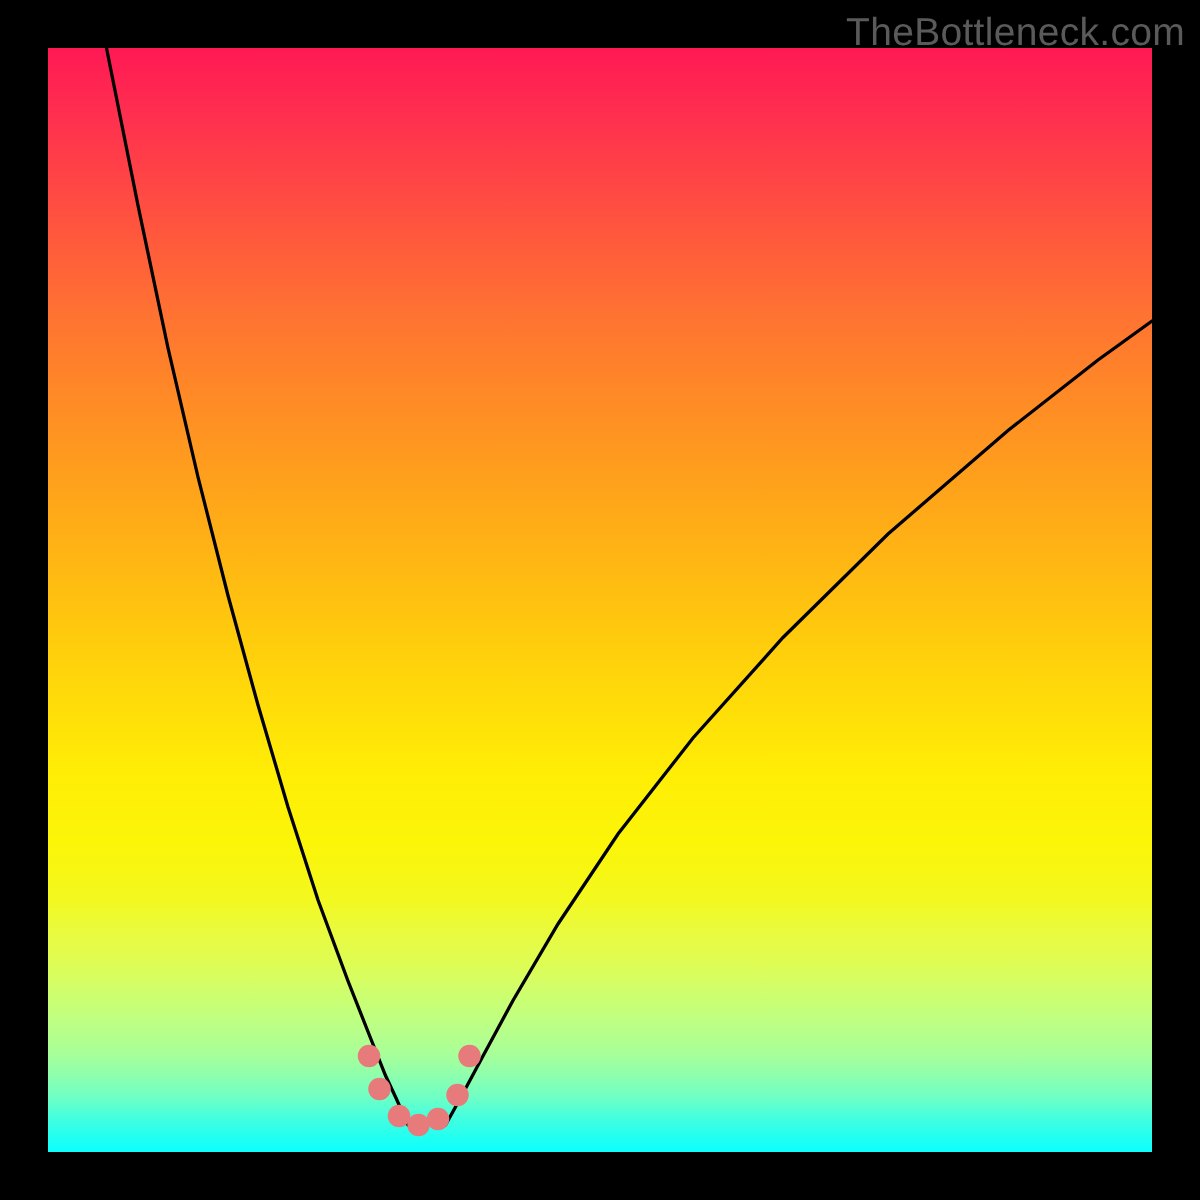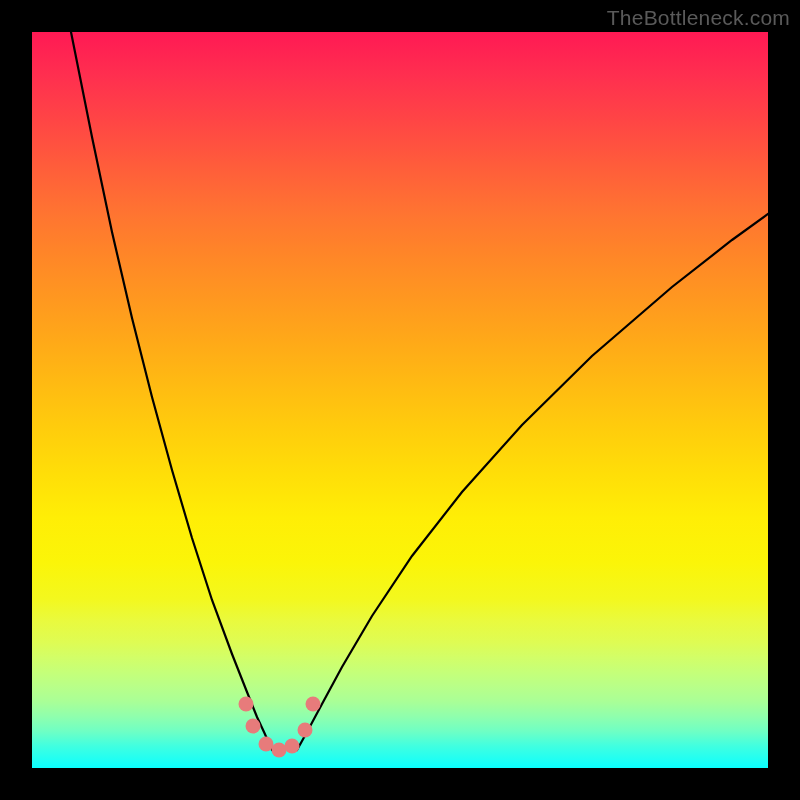--- a/index.html
+++ b/index.html
@@ -41,21 +41,21 @@
       #6fffc4 95%,
       #41ffe0 97%,
       #0bffff 100%
     );
   }
   .watermark {
     position: absolute;
     top: 6px;
     right: 10px;
     font-family: Arial, Helvetica, sans-serif;
-    font-size: 21px;
+    font-size: 26px;
     color: #5a5a5a;
     letter-spacing: 0.2px;
   }
   svg.curve {
     position: absolute;
     left: 0;
     top: 0;
     width: 736px;
     height: 736px;
   }

